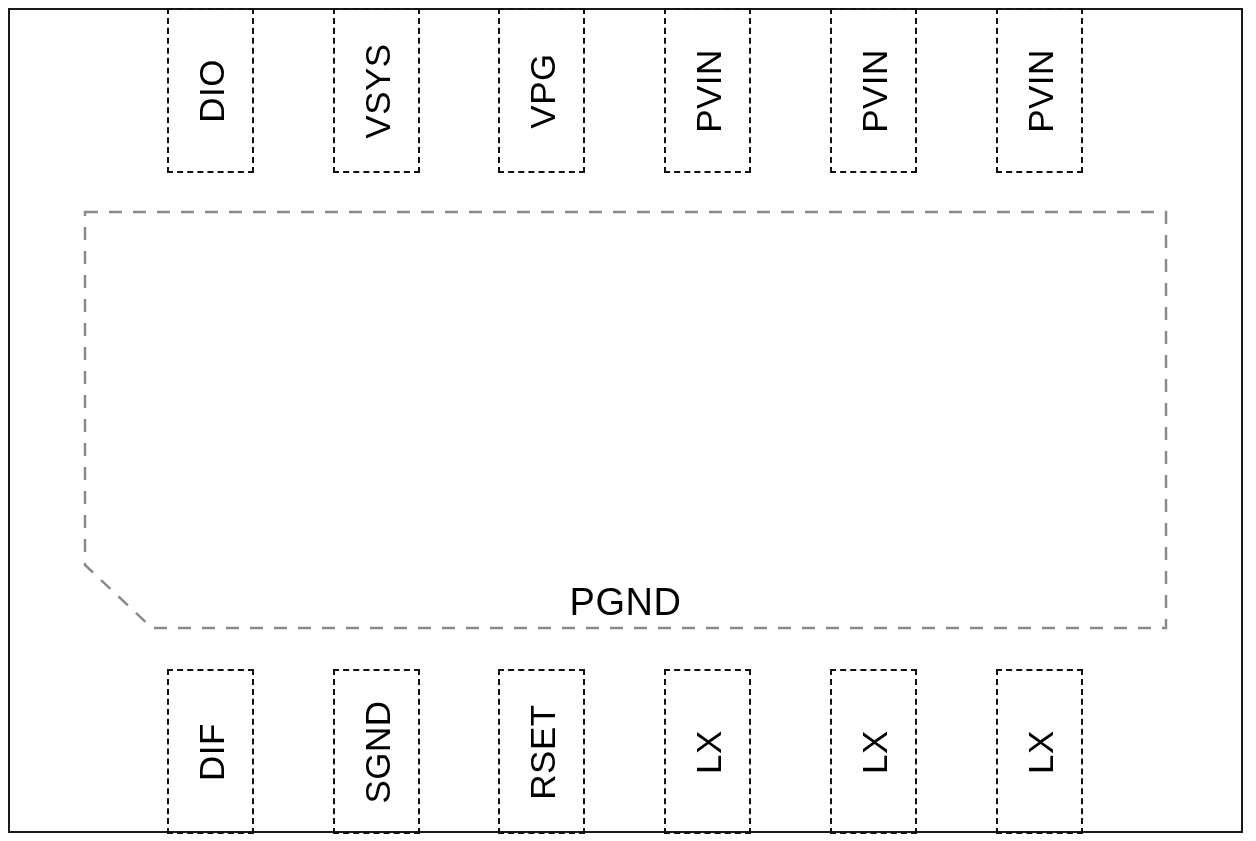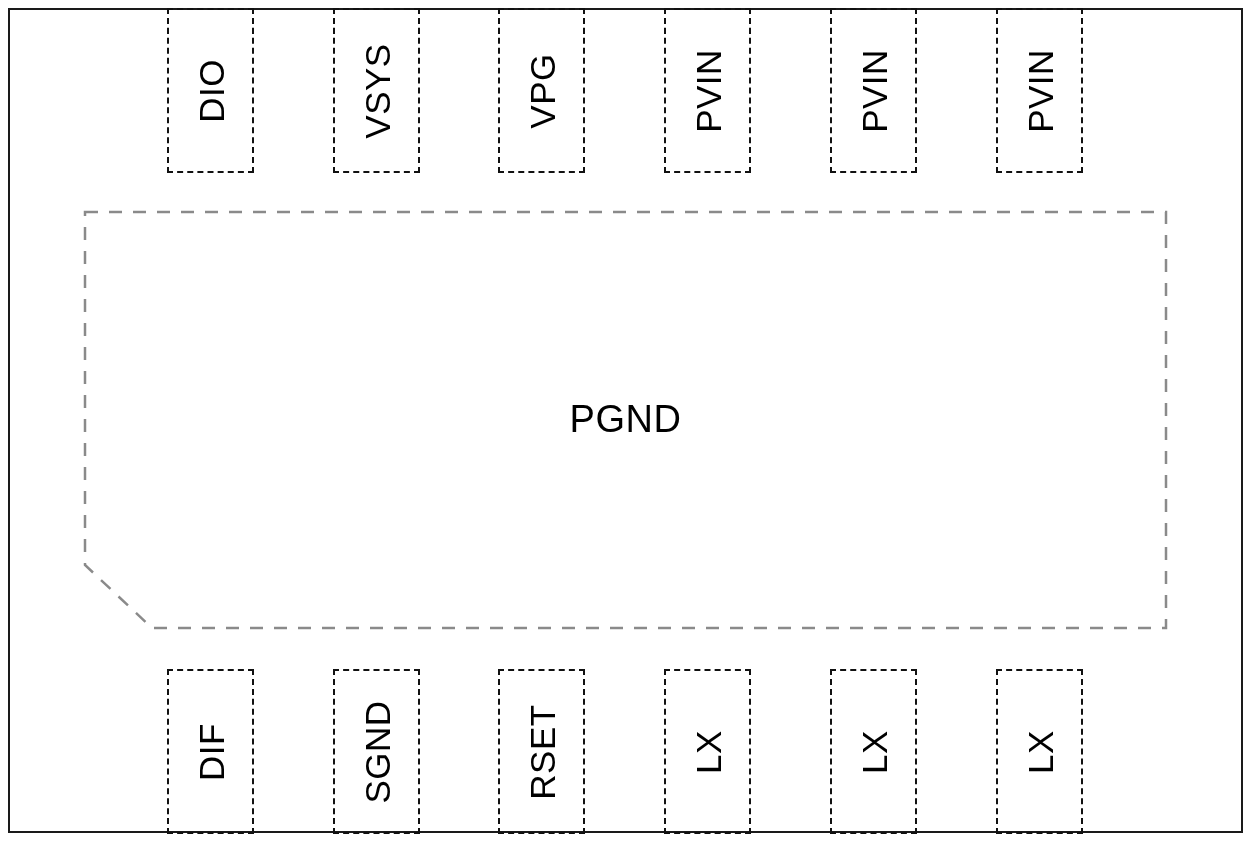--- a/index.html
+++ b/index.html
@@ -72,21 +72,21 @@
 
   .epad-text {
     position: absolute;
     left: 85px;
     top: 212px;
     width: 1081px;
     height: 416px;
     display: flex;
     flex-direction: column;
     align-items: center;
-    justify-content: center;
+    justify-content: flex-end;
     pointer-events: none;
   }
   .epad-text span {
     display: block;
     font-family: "Liberation Sans", sans-serif;
     font-size: 38px;
     color: #000000;
     line-height: 1.35;
     letter-spacing: 0.5px;
   }

